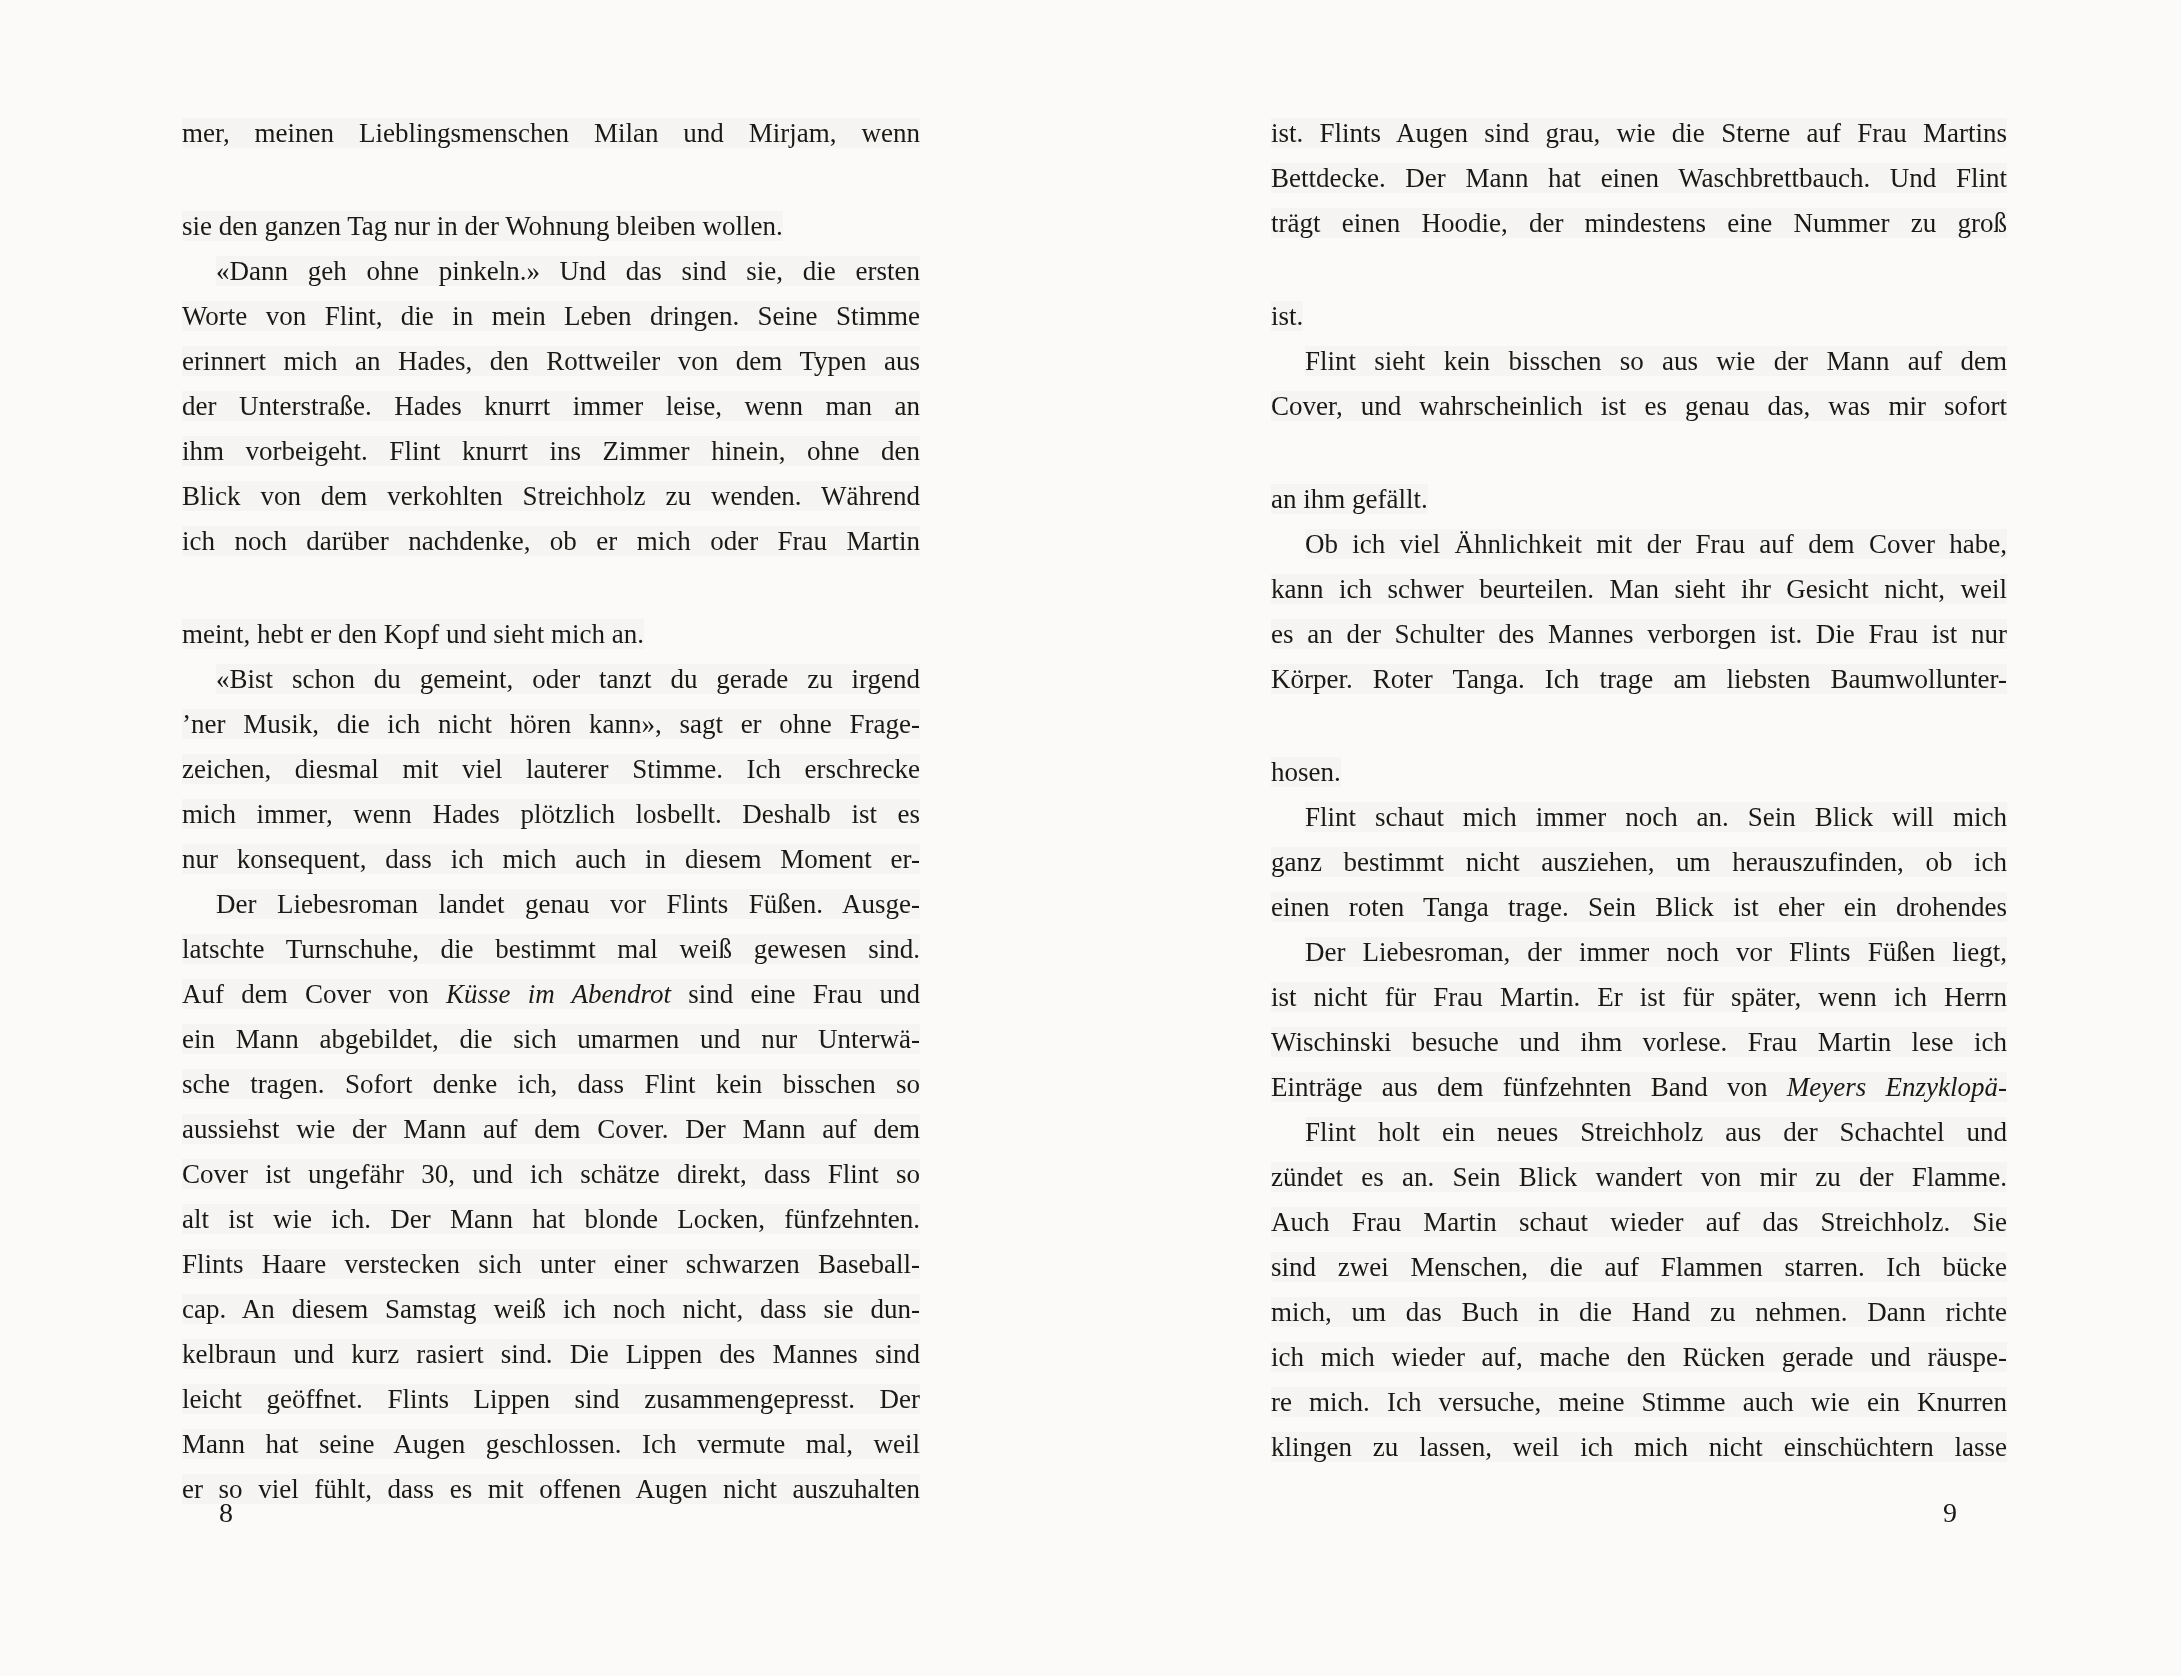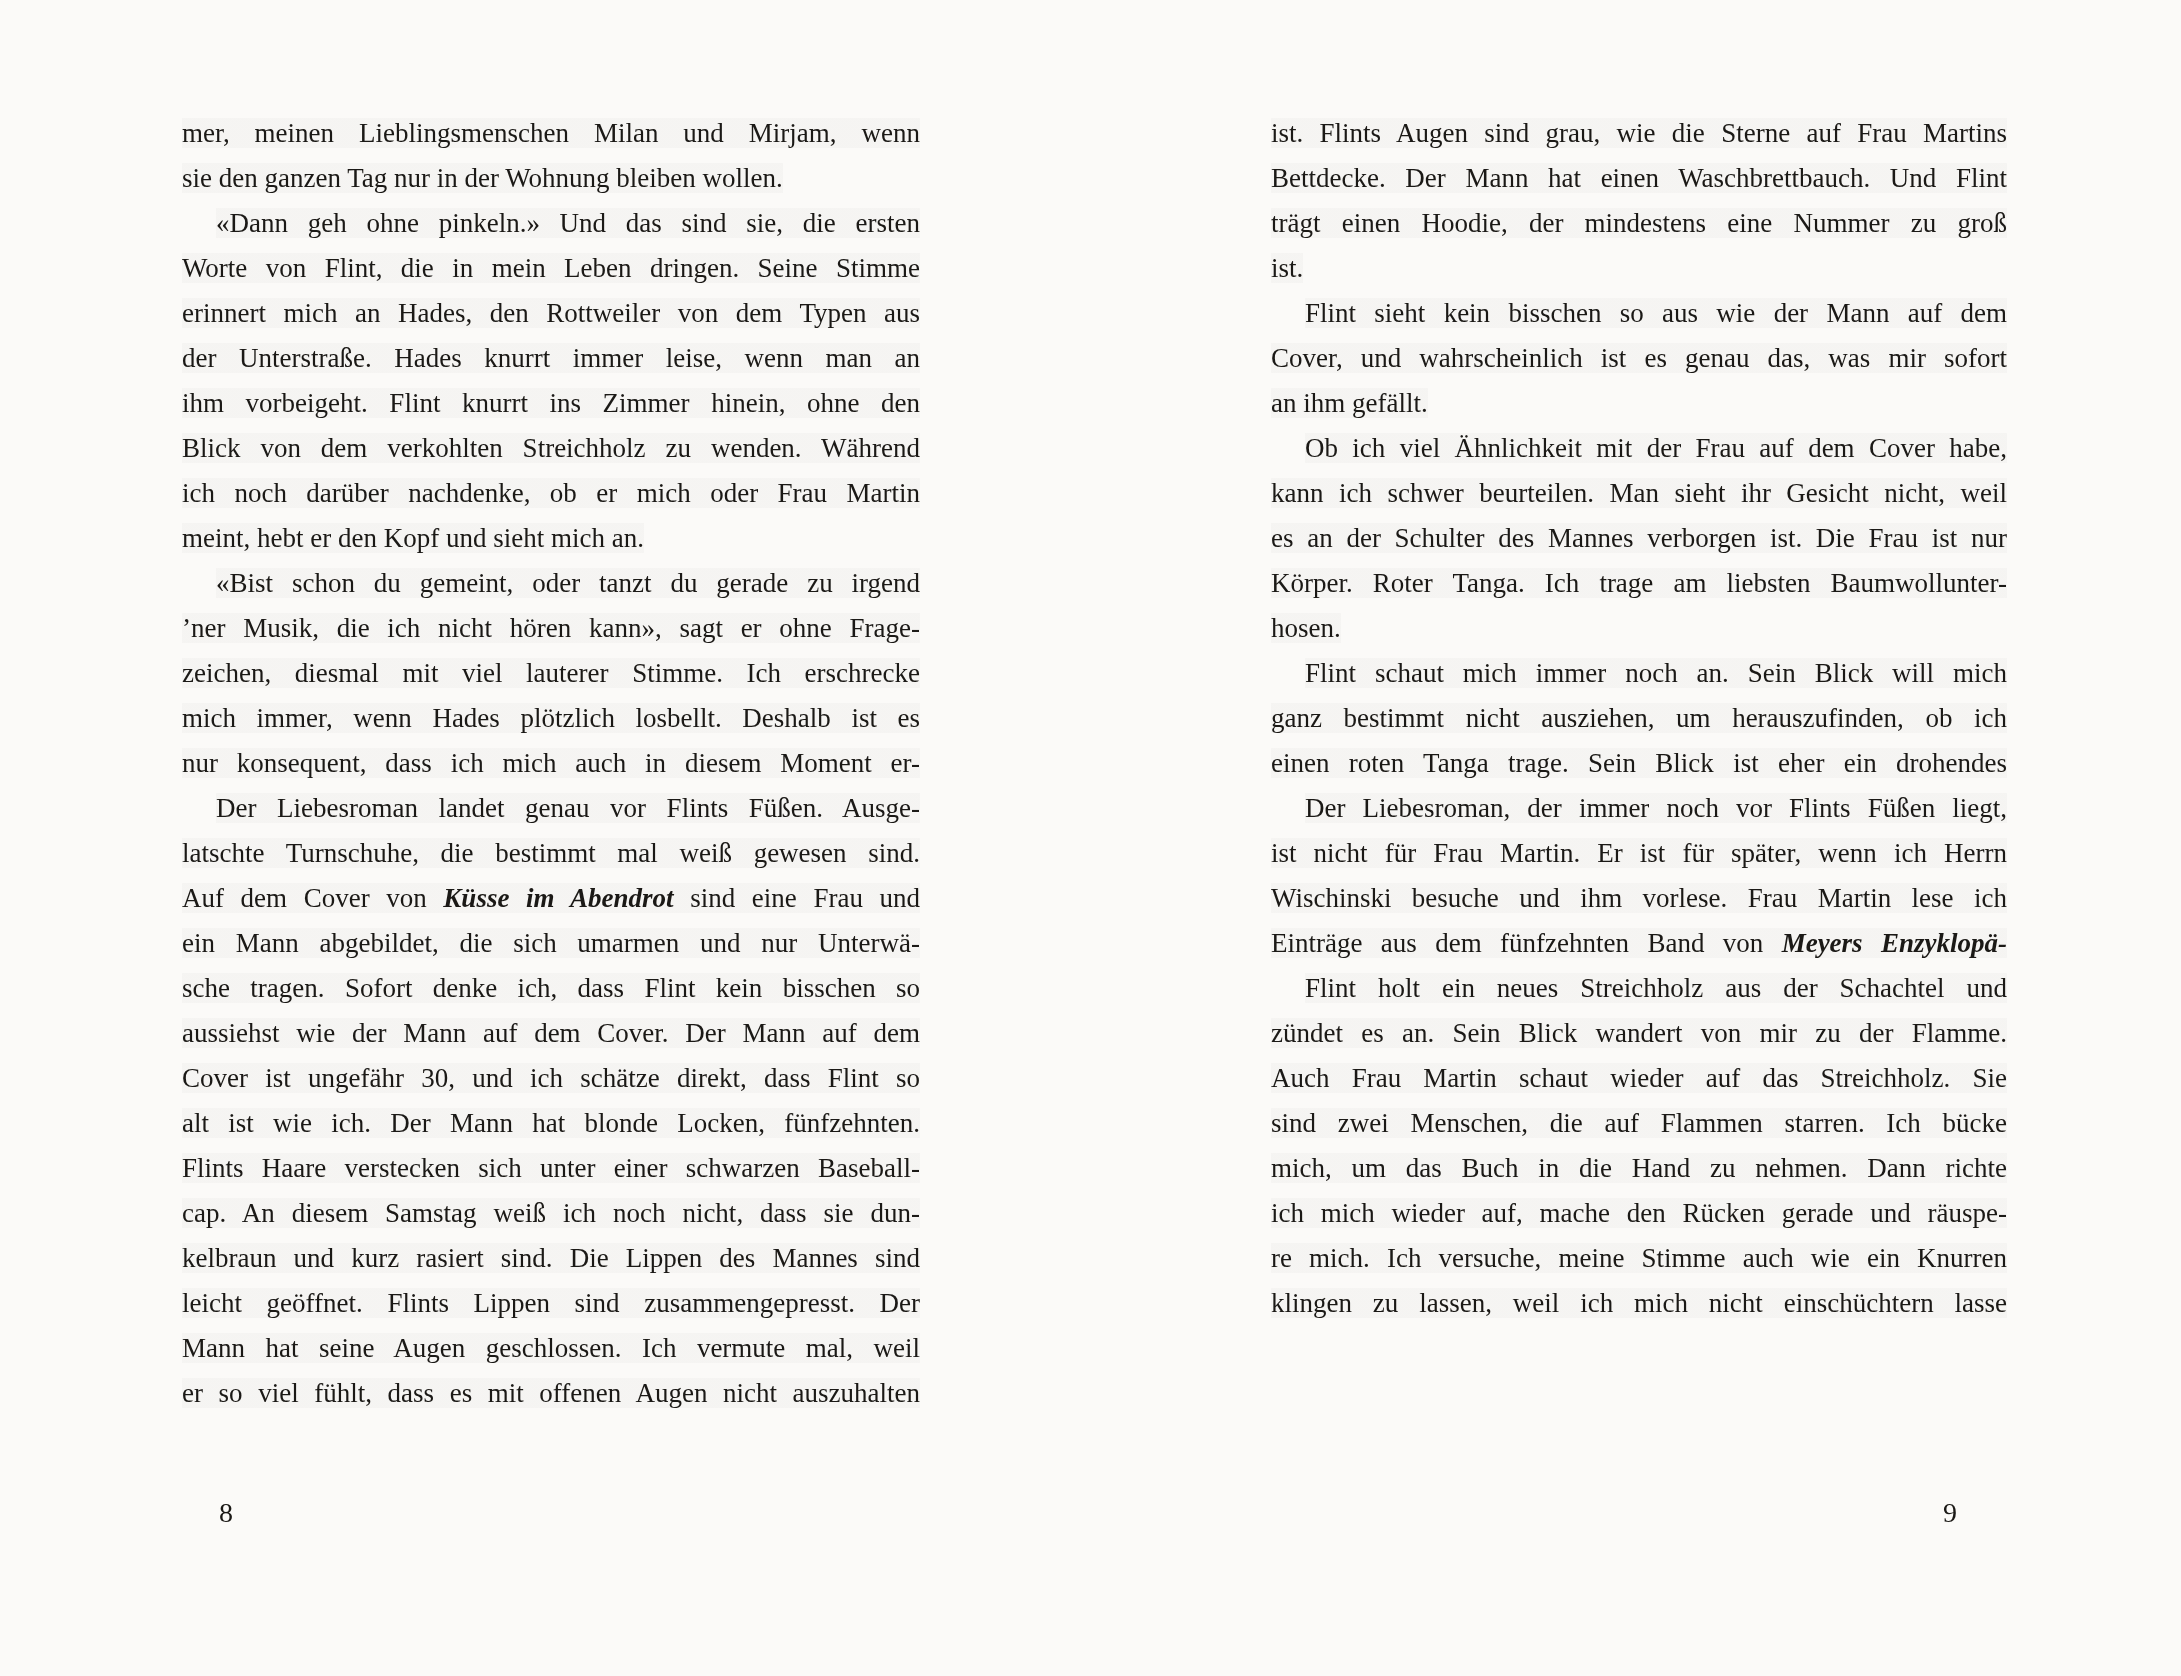--- a/index.html
+++ b/index.html
@@ -27,27 +27,27 @@
   }
   .text-block.left{left:182px;width:738px;}
   .text-block.right{left:1271px;width:736px;}
   .line{
     text-align:justify;
     text-align-last:justify;
     text-justify:inter-word;
     height:45px;
     overflow:hidden;
   }
-  .line.end{text-align-last:left;}
+  .line.end{text-align-last:left;margin-top:48px;}
   .line.indent{text-indent:34px;}
   .line span{
     
     background:linear-gradient(180deg, rgba(120,120,118,0.045), rgba(120,120,118,0.045));
   }
-  .it{font-style:italic;font-weight:bold;}
+  .it{font-style:italic;}
   .folio{
     position:absolute;
     font-size:28px;
     line-height:33px;
   }
   .folio.left{left:219px;top:1496px;}
   .folio.right{left:1943px;top:1496px;}
 </style>
 </head>
 <body>

